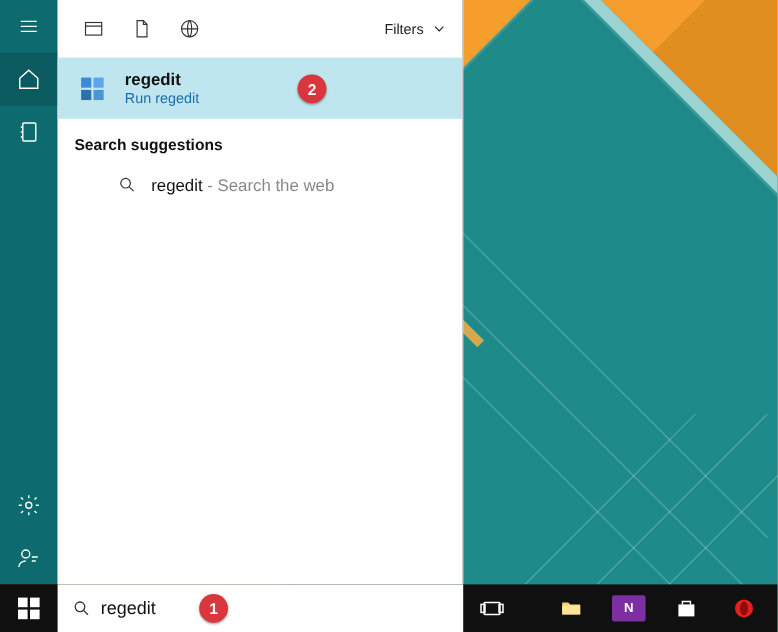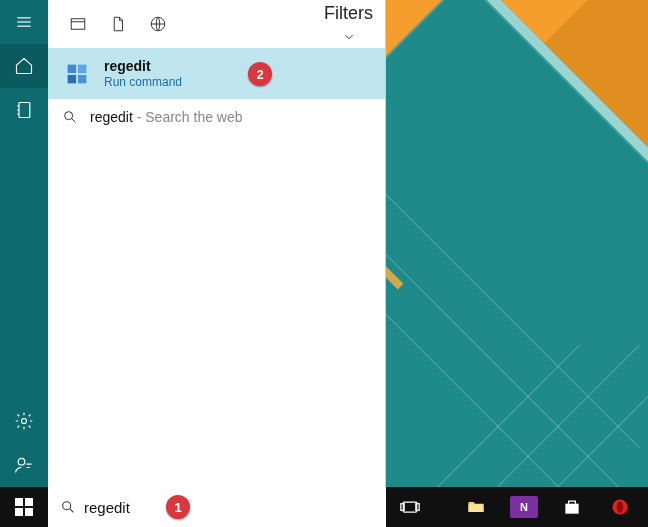--- a/index.html
+++ b/index.html
@@ -57,21 +57,21 @@
   }
   .panel-top {
     height:48px; display:flex; align-items:center; gap:4px;
     padding:0 12px; border-bottom:1px solid rgba(0,0,0,0);
   }
   .panel-top .ticon {
     width:36px; height:36px; display:flex; align-items:center; justify-content:center; cursor:pointer;
   }
   .panel-top .ticon svg { width:18px; height:18px; stroke:#333; fill:none; stroke-width:1.3; }
   .panel-top .filters {
-    margin-left:auto; display:flex; align-items:center; gap:6px; font-size:18px; color:#222; cursor:pointer;flex-direction:column;
+    margin-left:auto; display:flex; align-items:center; gap:6px; font-size:12px; color:#222; cursor:pointer;
   }
   .section-header {
     font-size:13px; font-weight:600; color:#111; padding:6px 14px 8px 14px;
   }
   .best-match {
     display:flex; align-items:center; gap:12px;
     padding:10px 14px;
     background:#bfe5ef;
     cursor:pointer;
     position:relative;
@@ -85,20 +85,21 @@
   .badge {
     position:absolute; width:24px; height:24px; border-radius:50%;
     background:#d9363e; color:#fff; font-size:13px; font-weight:600;
     display:flex; align-items:center; justify-content:center;
     box-shadow:0 1px 2px rgba(0,0,0,0.4);
   }
   .suggest {
     display:flex; align-items:center; gap:12px;
     padding:10px 14px; cursor:pointer;
     font-size:14px;
+    margin-left:36px;
   }
   .suggest .term { color:#111; }
   .suggest .hint { color:#888; }
   .suggest svg { width:16px; height:16px; stroke:#333; fill:none; stroke-width:1.5; }
 
   
   .taskbar {
     position:absolute; left:0; right:0; bottom:0; height:40px;
     background:#101010; display:flex; align-items:stretch;
   }
@@ -210,25 +211,26 @@
     <div class="app-icon">
       <svg viewBox="0 0 32 32" width="30" height="30">
         <rect x="6" y="6" width="9" height="9" fill="#3a8bd8"></rect>
         <rect x="17" y="6" width="9" height="9" fill="#5aa6e8"></rect>
         <rect x="6" y="17" width="9" height="9" fill="#2e6fb3"></rect>
         <rect x="17" y="17" width="9" height="9" fill="#4a95d8"></rect>
       </svg>
     </div>
     <div class="txt">
       <span class="title">regedit</span>
-      <span class="sub">Run command</span>
+      <span class="sub">Run regedit</span>
     </div>
     <div class="badge" style="left:200px; top:14px;">2</div>
   </div>
 
+  <div class="section-header" style="margin-top:8px">Search suggestions</div>
 
   <div class="suggest">
     <svg viewBox="0 0 24 24">
         <circle cx="10" cy="10" r="6"></circle>
         <line x1="20" y1="20" x2="14.5" y2="14.5"></line>
       </svg>
     <span>
       <span class="term">regedit</span><span class="hint"> - Search the web</span>
     </span>
   </div>

